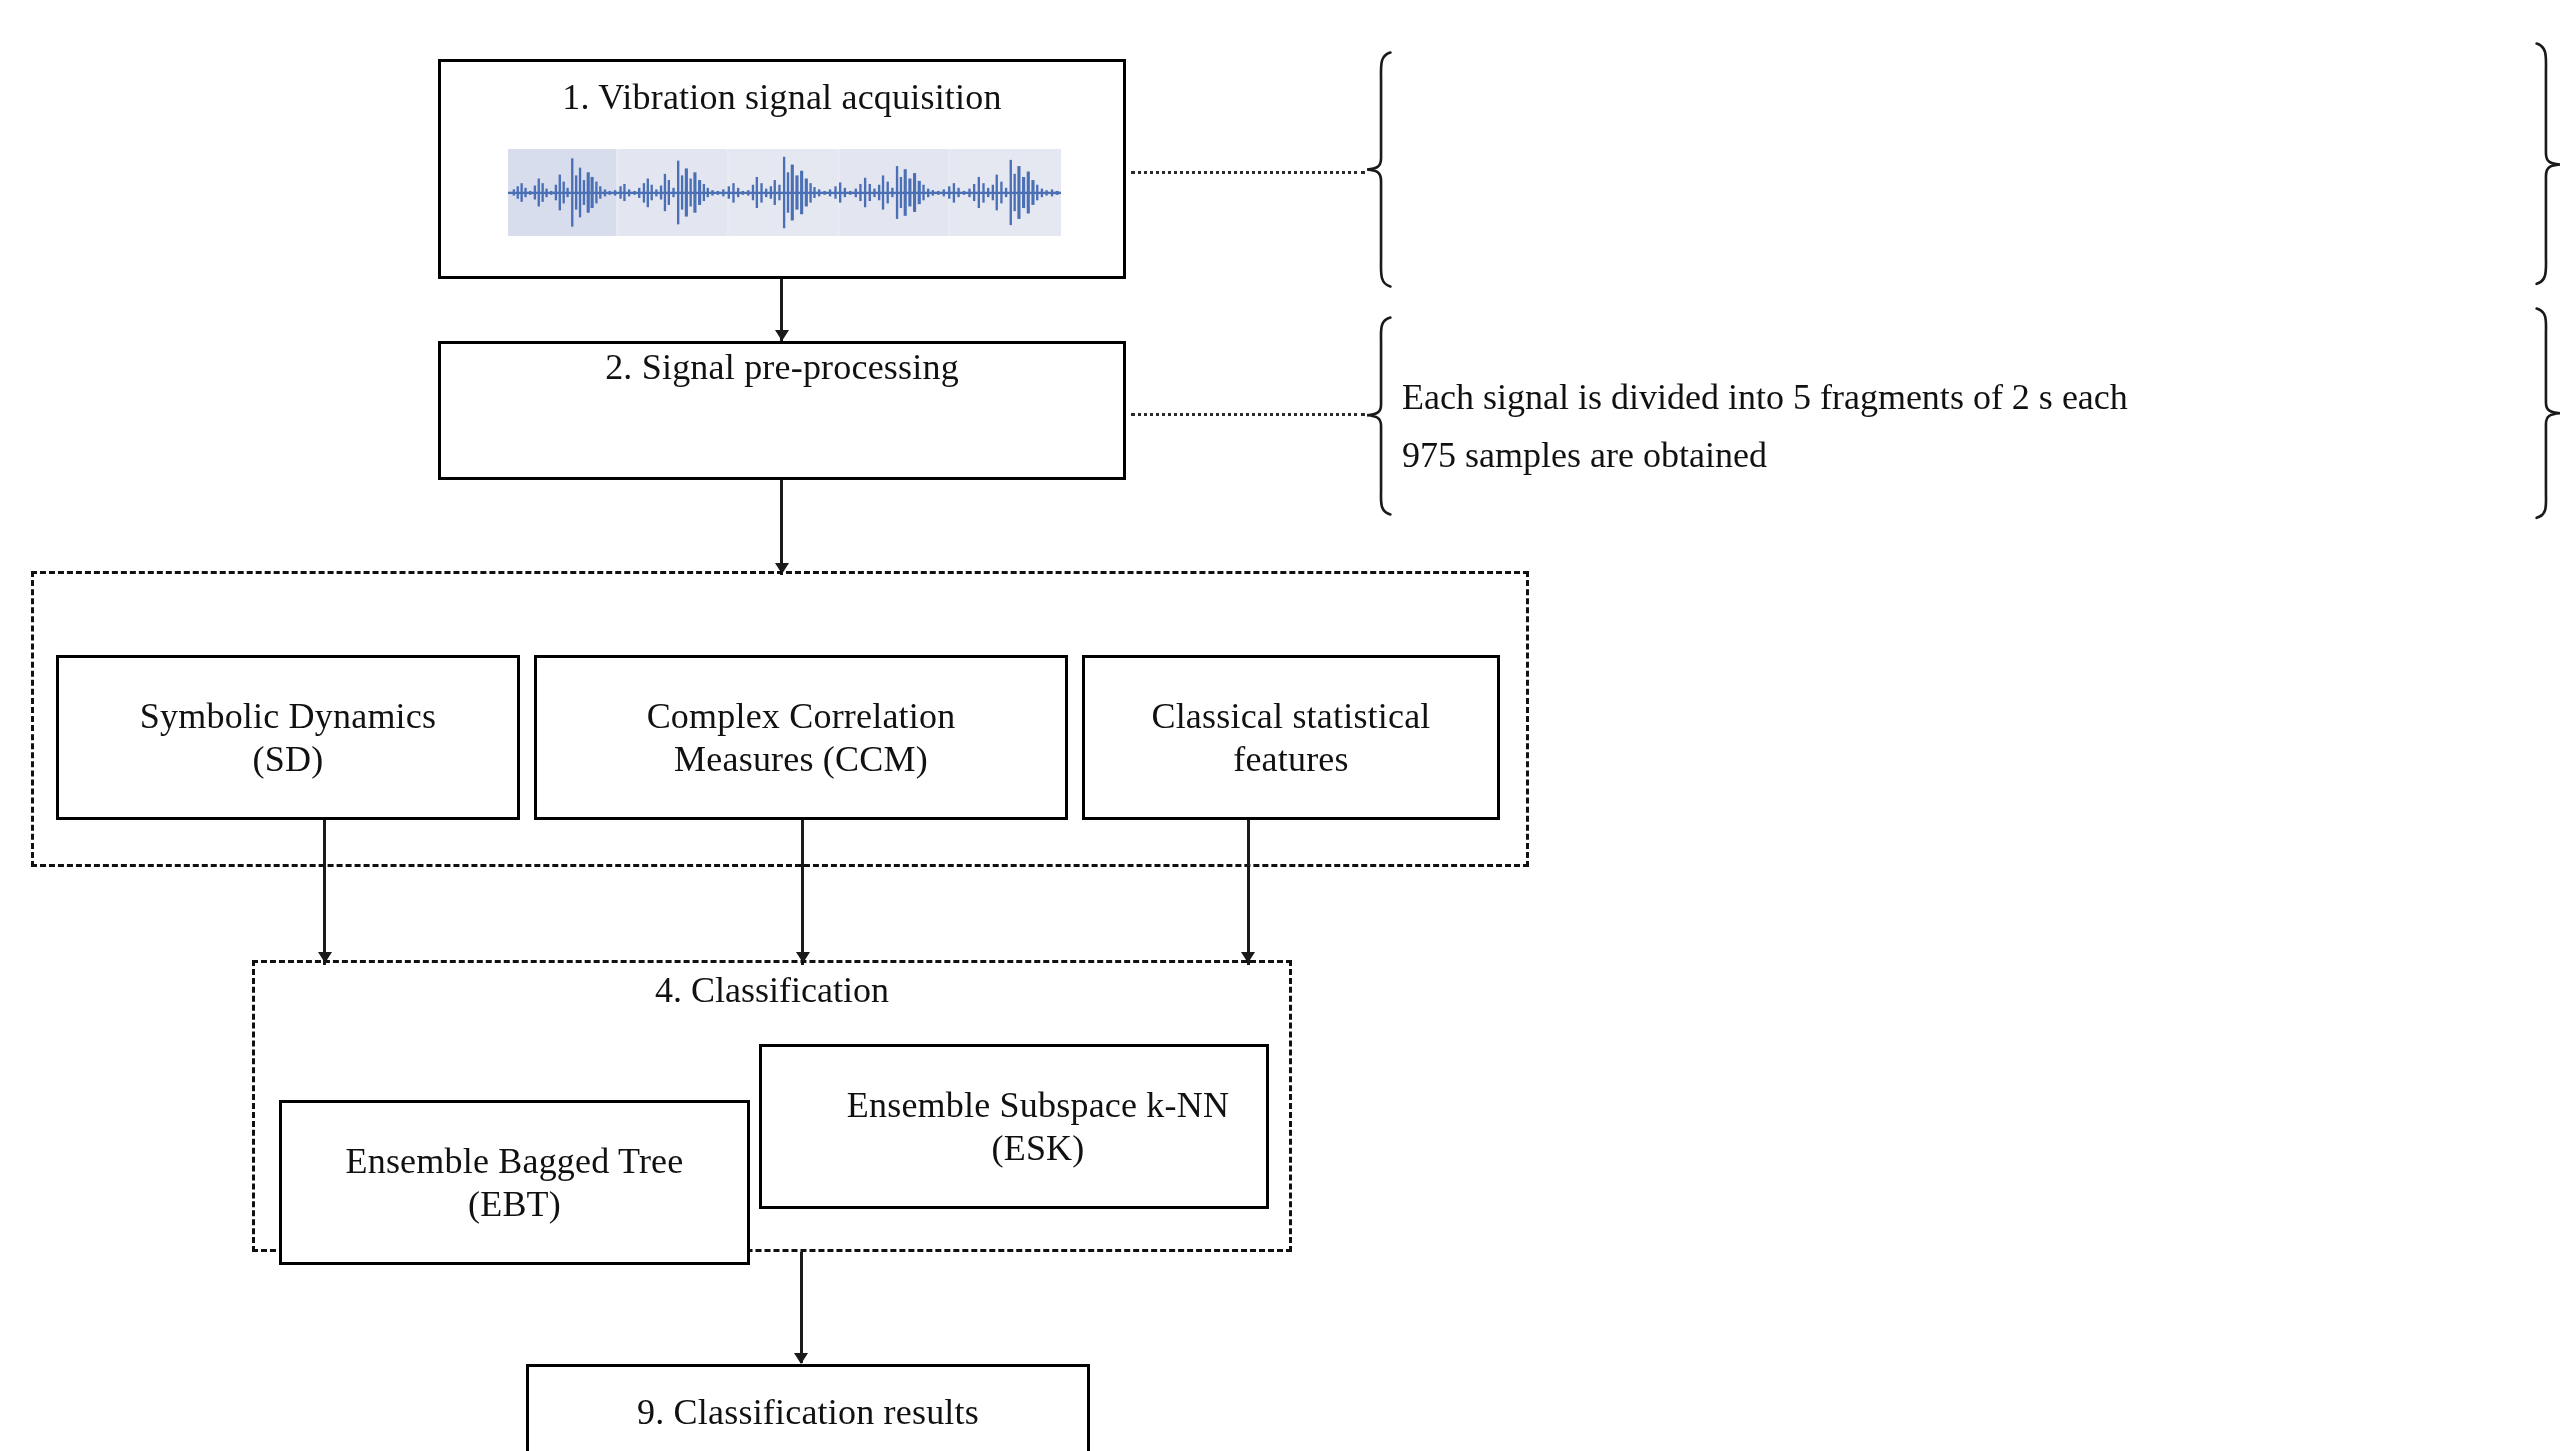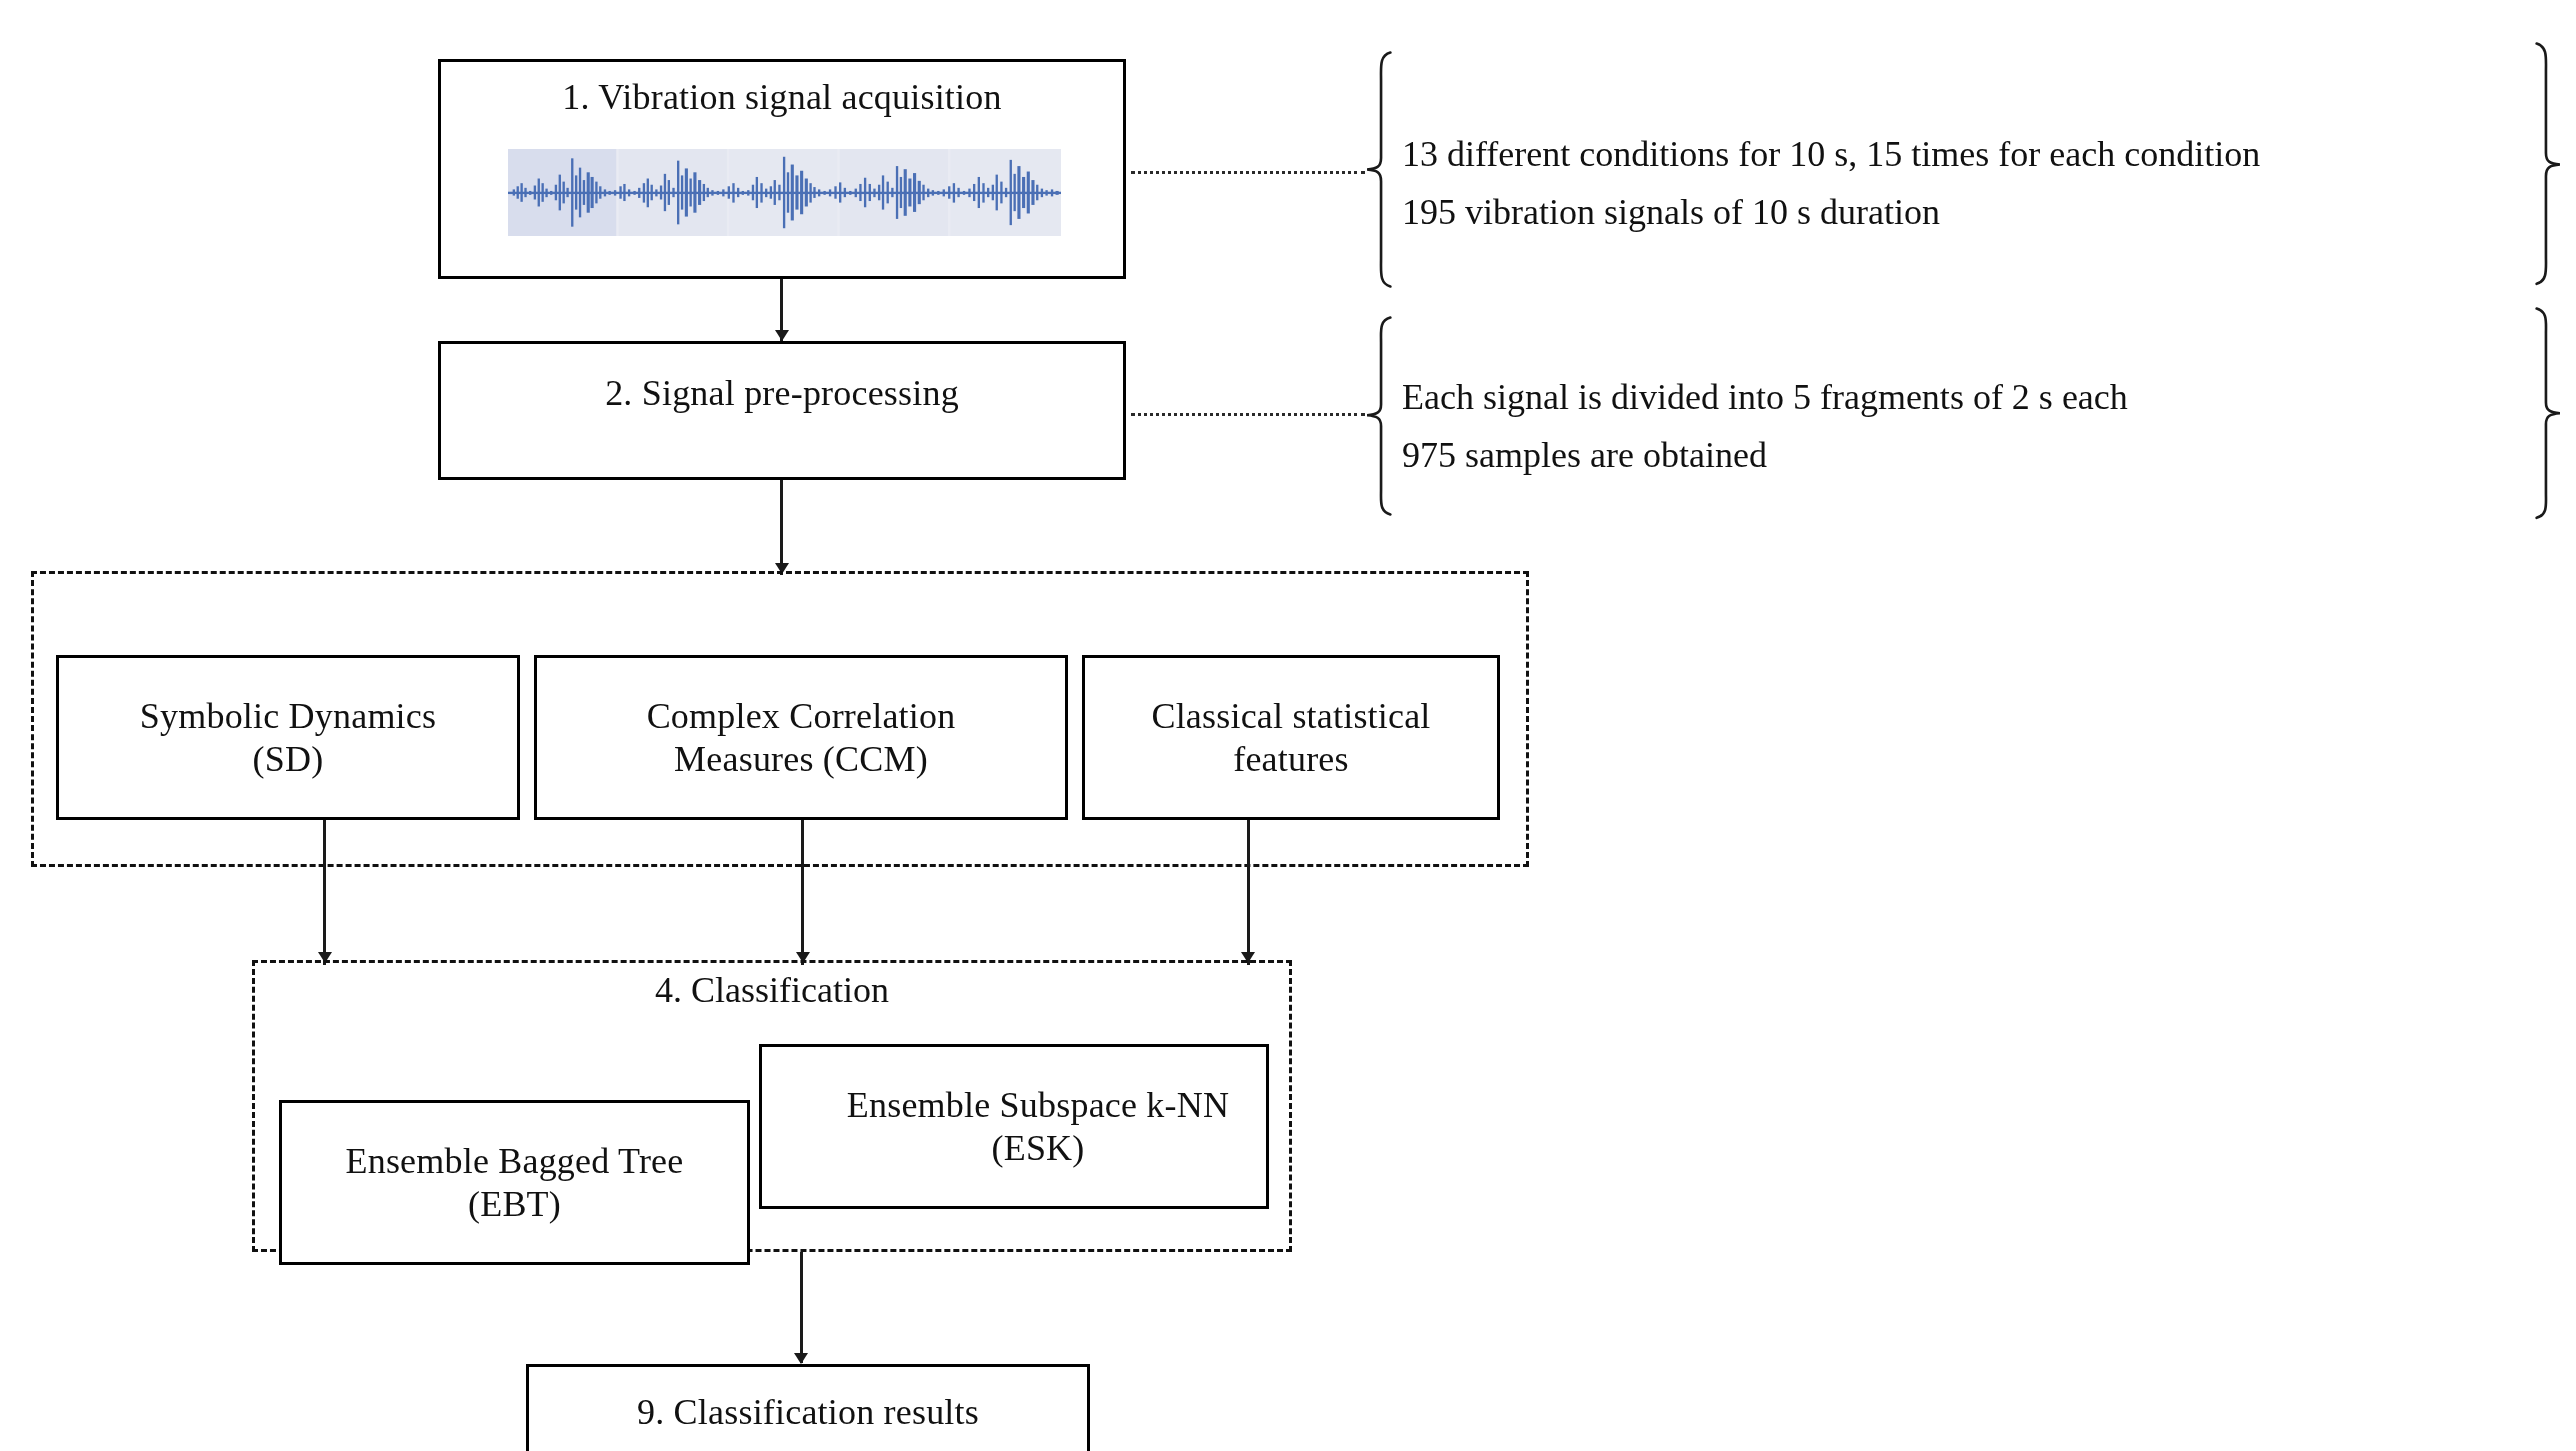--- a/index.html
+++ b/index.html
@@ -234,34 +234,32 @@
 
   <div class="dotline" style="left:1131px; top:139px; width:234px;"></div>
 
   <div class="brace" style="left:1364px; top:17px; width:31px; height:241px;">
     <svg width="31" height="241" viewBox="0 0 40 310">
       <path d="M34 4 C20 8 22 22 22 40 L22 140 C22 152 16 154 4 155
                C16 156 22 158 22 170 L22 270 C22 288 20 302 34 306" fill="none" stroke="#1a1a1a" stroke-width="3.4" stroke-linecap="round"></path>
     </svg>
   </div>
 
-  <div class="sidenote" style="left:1402px; top:93px; width:1090px;">13 different conditions for 10 s, 15 times for each condition
-195 vibration signals of 10 s duration</div>
 
   <div class="brace" style="left:2532px; top:7.8px; width:31px; height:249px;">
     <svg width="31" height="249" viewBox="0 0 40 320">
       <path d="M6 4 C20 8 18 22 18 40 L18 145 C18 157 24 159 36 160
                C24 161 18 163 18 175 L18 278 C18 296 20 310 6 314" fill="none" stroke="#1a1a1a" stroke-width="3.4" stroke-linecap="round"></path>
     </svg>
   </div>
 
   <div class="vline" style="left:780px; top:247px; height:62px;"></div>
   <div class="arrowhead" style="left:775px; top:298px;"></div>
 
-  <div class="box" style="left:438px; top:309px; width:688px; height:139px; justify-content:flex-start; padding-top:28px;">
+  <div class="box" style="left:438px; top:309px; width:688px; height:139px; justify-content:flex-start; padding-top:2px;">
     <div class="boxlabel">2. Signal pre-processing</div>
   </div>
 
   <div class="dotline" style="left:1131px; top:381px; width:234px;"></div>
 
   <div class="brace" style="left:1364px; top:282px; width:31px; height:204px;">
     <svg width="31" height="204" viewBox="0 0 40 262">
       <path d="M34 4 C20 8 22 20 22 36 L22 116 C22 127 16 129 4 130
                C16 131 22 133 22 144 L22 226 C22 242 20 254 34 258" fill="none" stroke="#1a1a1a" stroke-width="3.4" stroke-linecap="round"></path>
     </svg>

